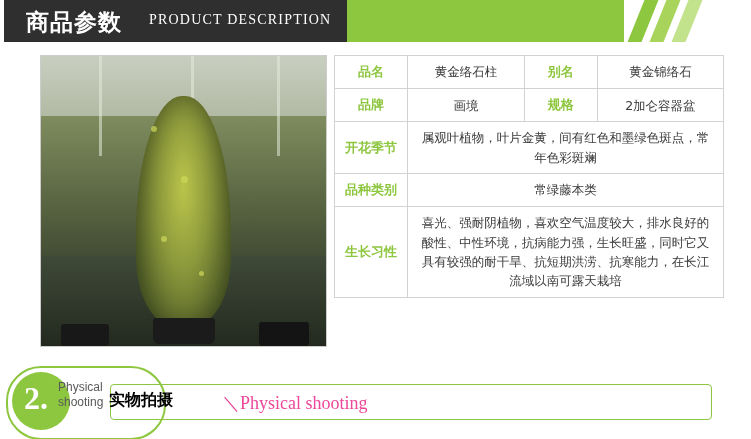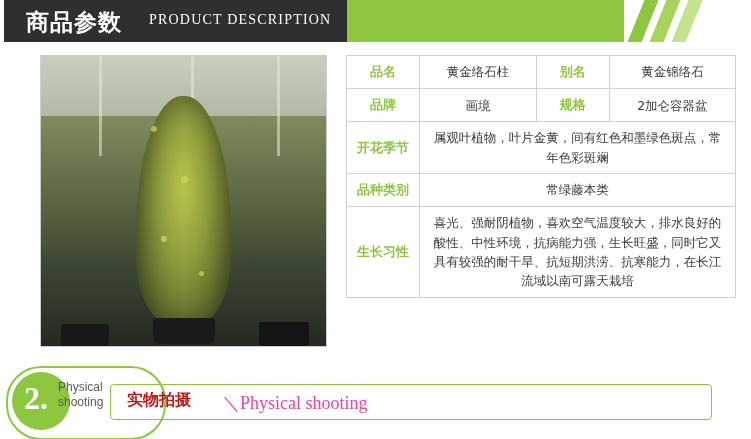--- a/index.html
+++ b/index.html
@@ -151,21 +151,21 @@
     position: absolute;
     top: 0;
     width: 3px;
     height: 100px;
     background: rgba(230,235,220,0.55);
   }
 
   
   .spec-table {
     position: absolute;
-    left: 346px;
+    left: 334px;
     top: 55px;
     width: 390px;
     border-collapse: collapse;
     font-size: 12.5px;
     font-family: "DejaVu Sans", sans-serif;
   }
   .spec-table td {
     border: 1px solid #d2d2d2;
     padding: 6px 8px;
     vertical-align: middle;
@@ -284,25 +284,25 @@
     top: 22px;
     width: 600px;
     height: 34px;
     border: 1px solid #8dc63f;
     border-radius: 4px;
     background: #ffffff;
     z-index: 1;
   }
   .footer-bar-label {
     position: absolute;
-    left: 127px;
+    left: 109px;
     top: 28px;
     font-size: 16px;
     font-weight: bold;
-    color: #b91c1c;
+    color: #000000;
     font-family: "DejaVu Sans", sans-serif;
     z-index: 4;
   }
   .footer-bar-en {
     position: absolute;
     left: 222px;
     top: 29px;
     font-size: 18px;
     color: #ec4899;
     font-family: "Liberation Serif", serif;

